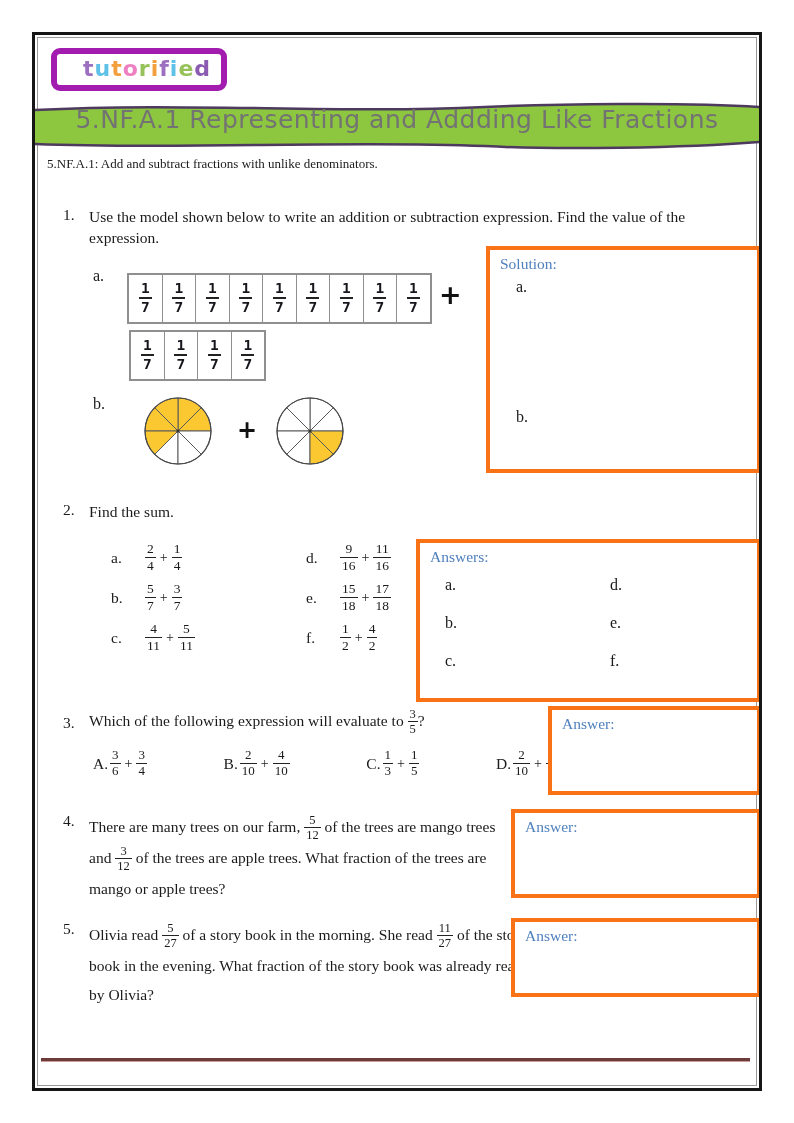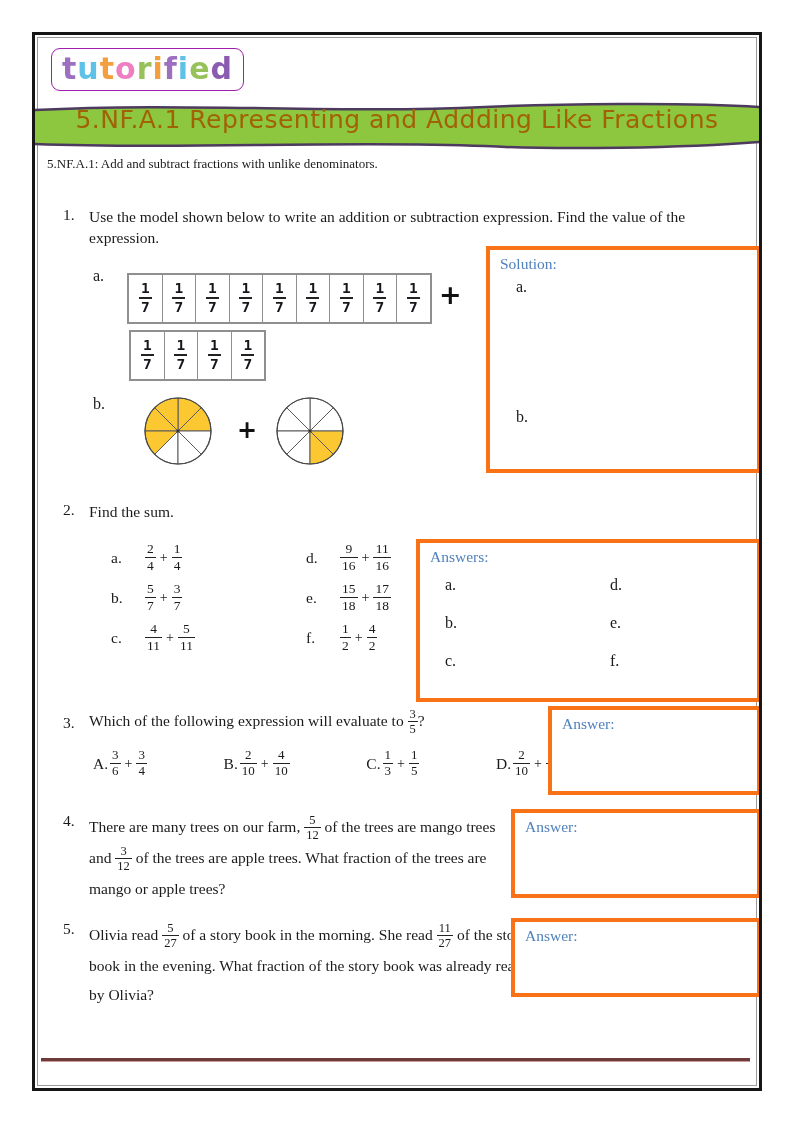--- a/index.html
+++ b/index.html
@@ -1,27 +1,27 @@
 <!DOCTYPE html>
 <html><head>
 <meta charset="utf-8">
 <style>
   html,body{margin:0;padding:0;background:#ffffff;}
   body{width:794px;height:1123px;position:relative;font-family:"Liberation Serif",serif;color:#1a1a1a;}
   #frame{position:absolute;left:32px;top:32px;width:724px;height:1053px;border:3px solid #161616;outline:1px solid #9a9a9a;outline-offset:-6px;background:#fff;overflow:hidden;}
   .abs{position:absolute;}
 
   
-  #logo{left:16px;top:13px;padding:2px 10px 4px 10px;border:1px solid #a21caf;border-radius:9px;
-        font-family:"DejaVu Sans",sans-serif;font-weight:bold;font-size:30px;letter-spacing:1px;background:#fff;}
+  #logo{left:16px;top:13px;padding:2px 10px 4px 26px;border:6px solid #a21caf;border-radius:9px;
+        font-family:"DejaVu Sans",sans-serif;font-weight:bold;font-size:22px;letter-spacing:1px;background:#fff;}
 
   
   #banner{left:0;top:63px;width:724px;height:52px;}
   #banner svg{display:block;}
-  #banner-title{left:0;top:70px;width:724px;text-align:center;color:#a16207;
+  #banner-title{left:0;top:70px;width:724px;text-align:center;color:#737373;
       font-family:"DejaVu Sans",sans-serif;font-size:25px;letter-spacing:0.5px;}
 
   #subtitle{left:12px;top:121px;font-size:13px;}
 
   
   .question{display:flex;font-size:15.5px;}
   .qnum{flex:0 0 26px;}
   .qtext{line-height:21px;}
   .qtext-frac{line-height:29px;}
 

